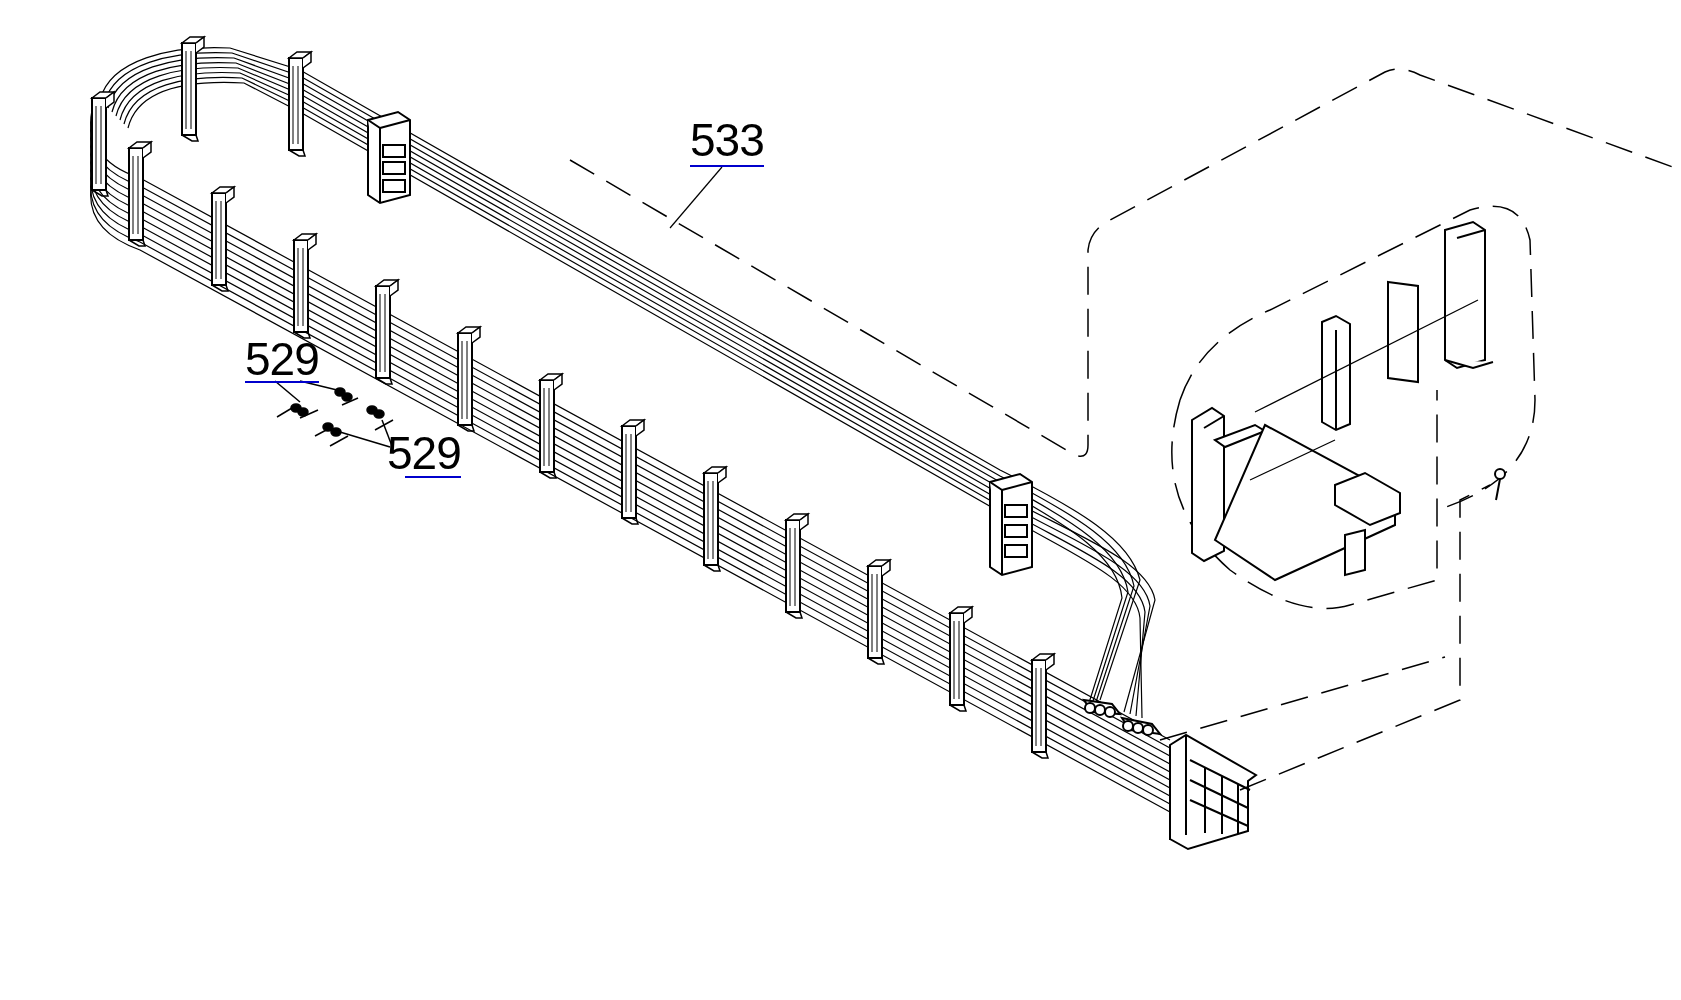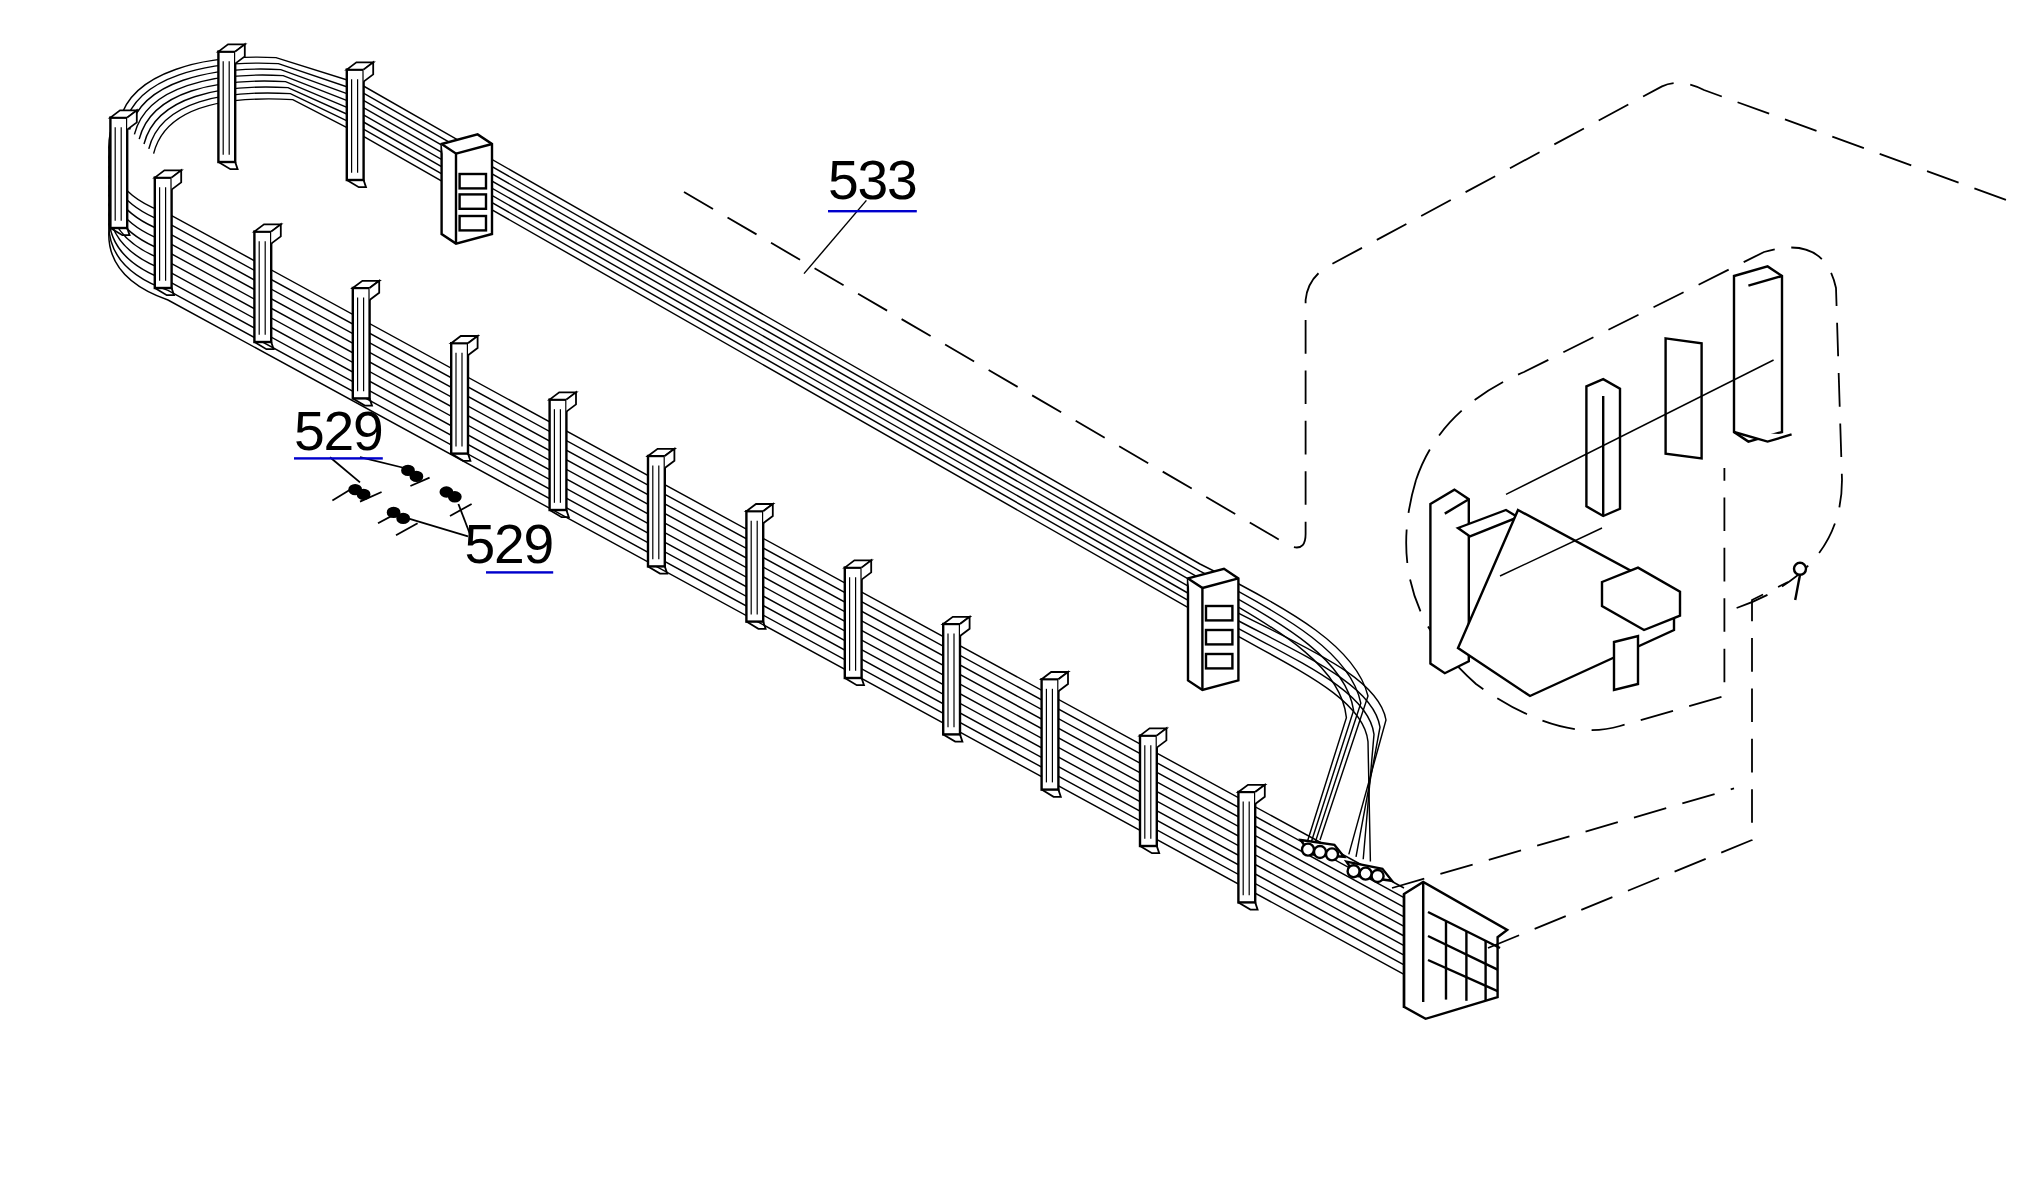--- a/index.html
+++ b/index.html
@@ -155,21 +155,21 @@
     <path d="M1445,360 l28,8 l20,-6"></path>
     <circle cx="1500" cy="474" r="5"></circle>
     <line x1="1500" y1="479" x2="1496" y2="500"></line>
   </g>
   <g stroke="#000" stroke-width="1.2" fill="none">
     <line x1="1255" y1="412" x2="1478" y2="300"></line>
     <line x1="1250" y1="480" x2="1335" y2="440"></line>
   </g>
 </svg>
 
-<div class="callout" style="left:690px;top:127px;">
+<div class="callout" style="left:690px;top:117px;">
   <span>533</span>
   <span class="u" style="top:48px;"></span>
 </div>
 <div class="callout" style="left:245px;top:336px;">
   <span>529</span>
   <span class="u" style="top:45px;"></span>
 </div>
 <div class="callout" style="left:387px;top:430px;">
   <span>529</span>
   <span class="u" style="top:46px;left:18px;"></span>

